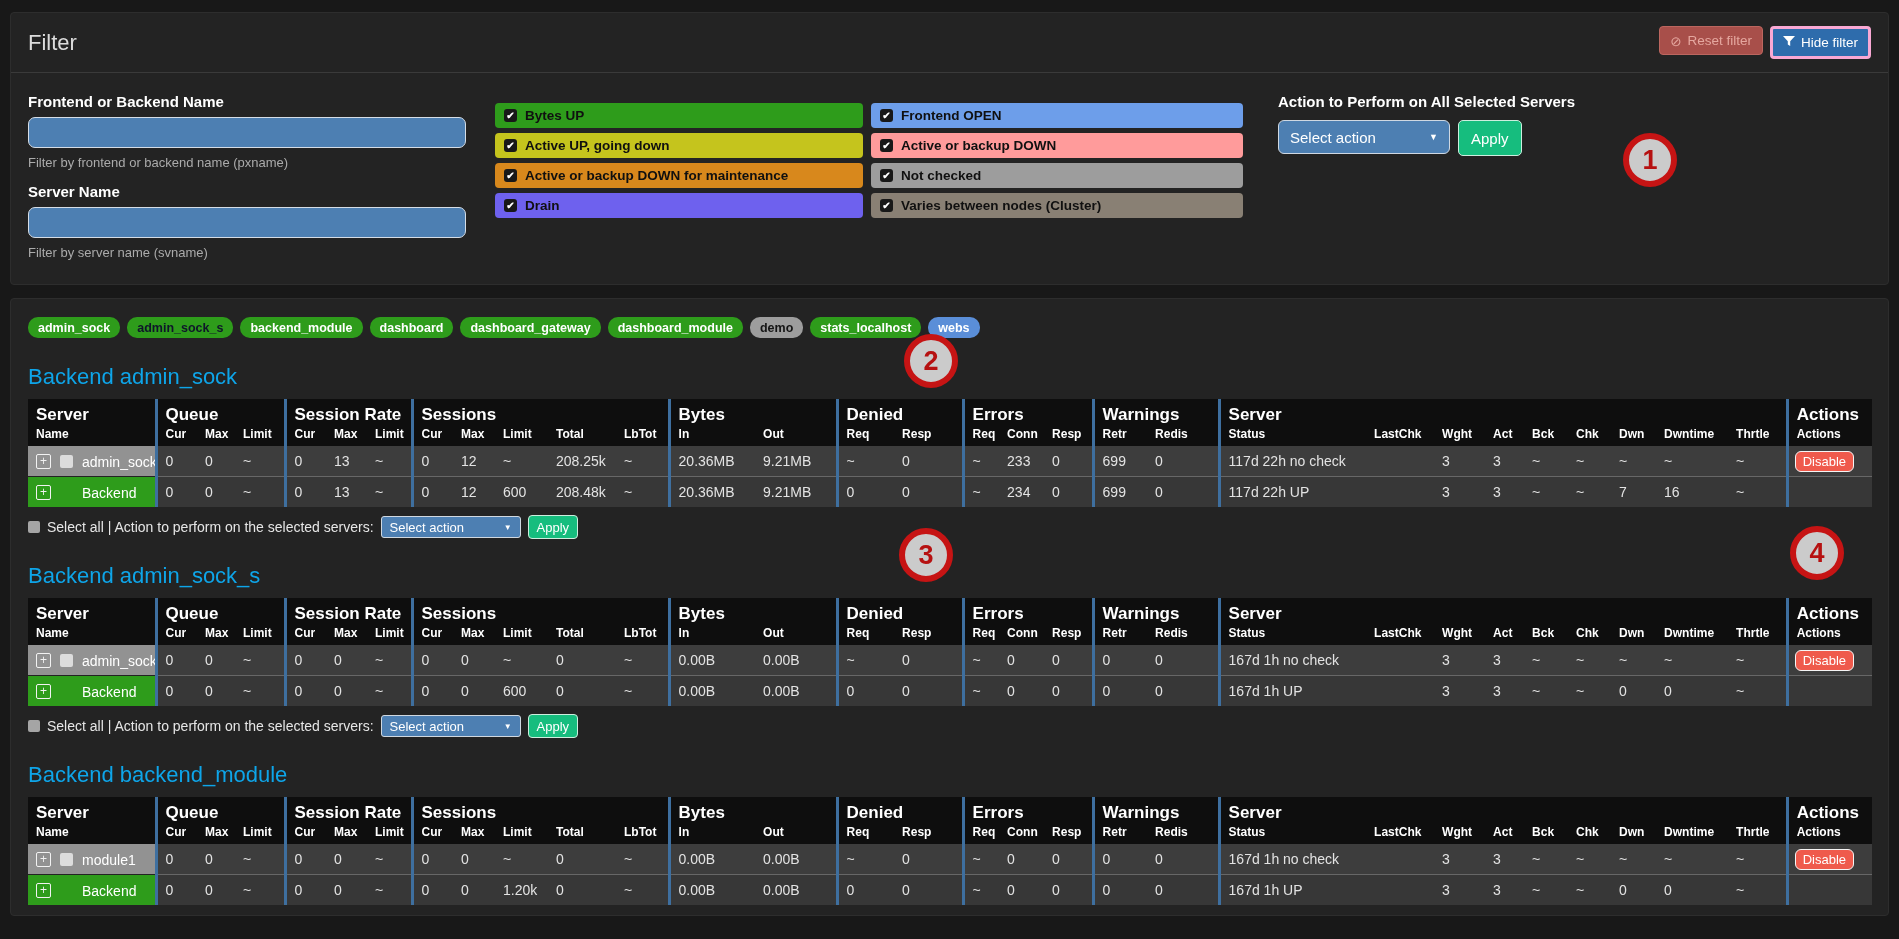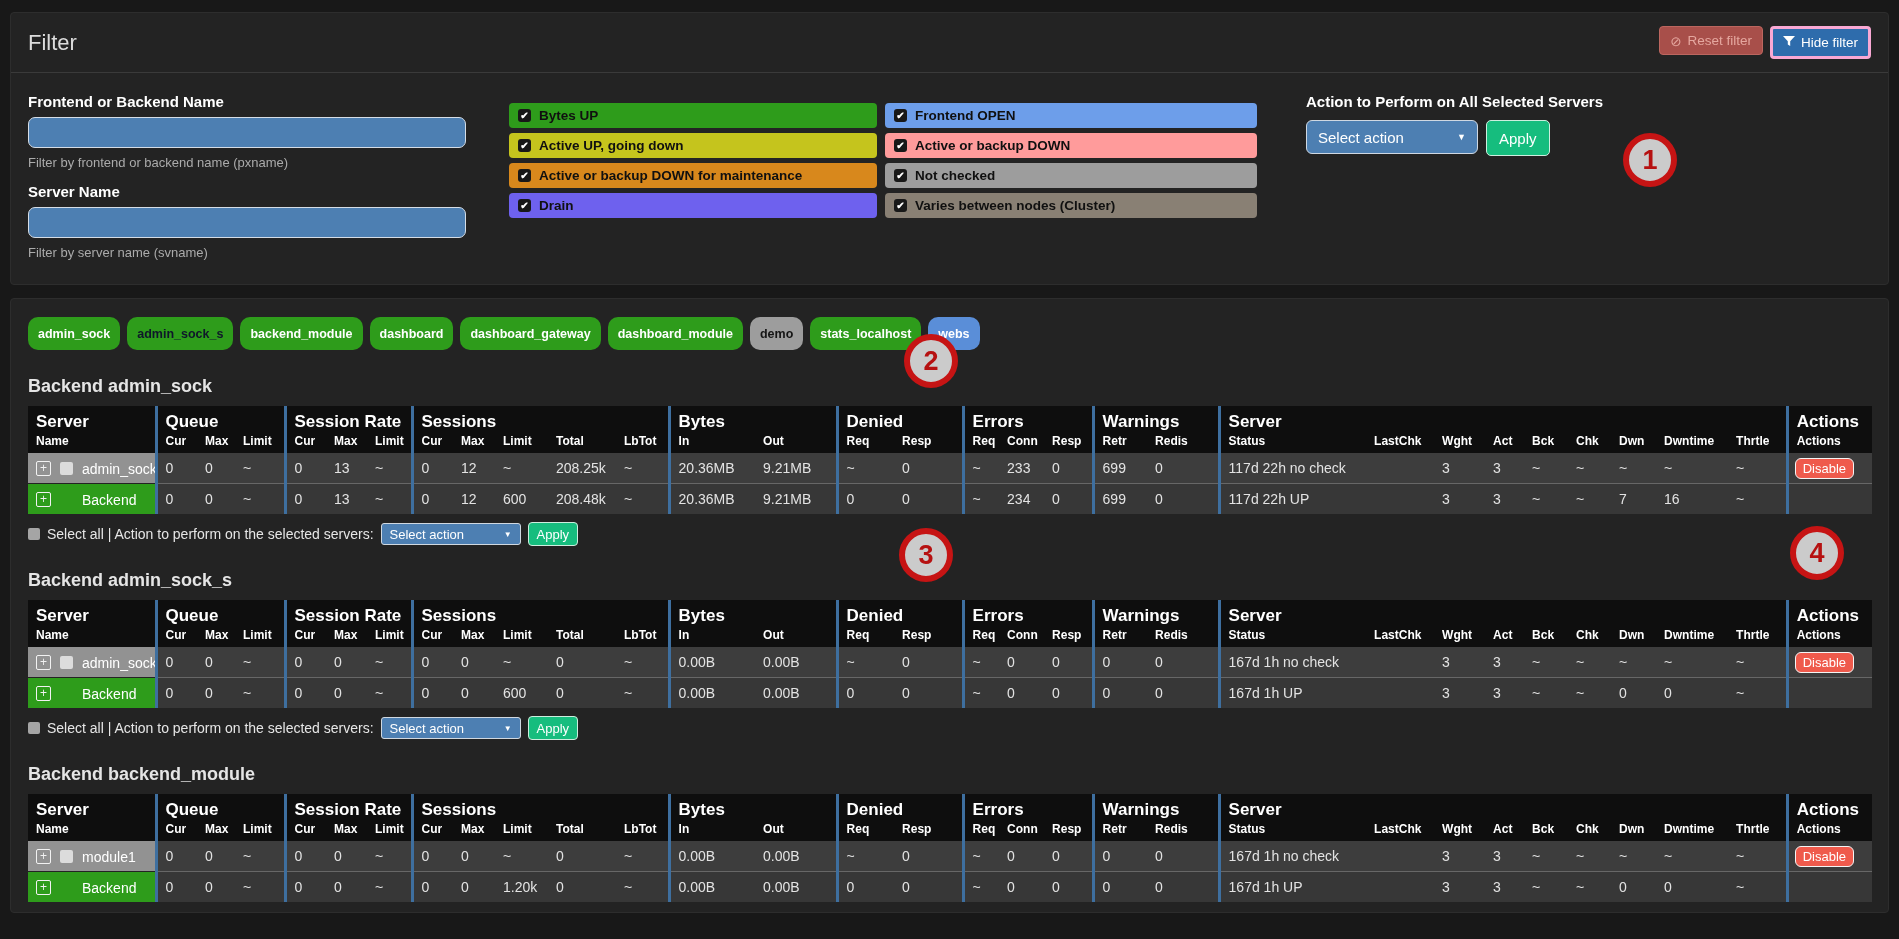--- a/index.html
+++ b/index.html
@@ -9,42 +9,42 @@
   }
   .card{background:#232323;border:1px solid #2d2d2d;border-radius:4px;margin:0 10px;}
   #filter-card{margin-top:12px;}
   #stats-card{margin-top:13px;padding-bottom:10px;}
   .card-header{display:flex;align-items:center;padding:13px 17px;border-bottom:1px solid #3a3a3a;}
   .card-title{font-size:22px;color:#dcdcdc;}
   .header-buttons{margin-left:auto;display:flex;gap:7px;}
   .btn{border-radius:4px;font-size:13.5px;padding:0 10px;height:27px;display:inline-flex;align-items:center;gap:6px;cursor:pointer;}
   .btn-reset{background:#a84f4a;color:#e5a79f;border:1px solid #bc665f;}
   .btn-hide{background:#2e6cac;color:#fff;border:3px solid #f9a8d4;}
-  .filter-body{display:flex;padding:20px 17px 24px;gap:14px;}
+  .filter-body{display:flex;padding:20px 17px 24px;}
   .fcol1{width:438px;}
   .flabel{font-size:15px;font-weight:bold;color:#fff;}
   .finput{display:block;margin-top:7px;width:438px;height:31px;background:#4d7fb2;border:1.5px solid #d5dde6;border-radius:7px;box-sizing:border-box;color:#fff;font-size:15px;padding:0 10px;outline:none;}
   .fhelp{margin-top:7px;font-size:13px;color:#ababab;}
   .mt14{margin-top:13px;}
   .fcol2{margin-left:29px;}
   .state-head{display:flex;align-items:baseline;gap:26px;}
   .state-note{font-size:13px;color:#d2d2d2;}
   .state-grid{margin-top:10px;display:grid;grid-auto-flow:column;grid-template-rows:repeat(4,25px);grid-template-columns:368px 372px;row-gap:5px;column-gap:8px;}
   .state-btn{display:flex;align-items:center;gap:8px;padding:0 9px;border-radius:4px;font-size:13.5px;font-weight:bold;color:#101010;cursor:pointer;}
   .state-check{width:13px;height:13px;background:#181818;border-radius:3px;color:#fff;font-size:10px;line-height:13px;text-align:center;flex:none;}
   .fcol3{margin-left:35px;}
   .big-select{margin-top:10px;width:172px;height:34px;background:#4d7fb2;border:1px solid #cfd8e2;border-radius:6px;display:inline-flex;align-items:center;color:#fff;font-size:15px;padding:0 11px;box-sizing:border-box;cursor:pointer;}
   .big-select .caret{margin-left:auto;font-size:9px;}
   .apply-btn{margin-left:8px;height:34px;padding:0 12px;background:#16bd7e;color:#fff;border:1px solid #cdeede;border-radius:5px;font-size:15px;display:inline-flex;align-items:center;vertical-align:top;cursor:pointer;}
   .stats-body{padding:18px 17px 0;}
   .badges{display:flex;gap:7px;}
-  .badge{height:33px;padding:0 10px;border-radius:10px;font-size:12.5px;font-weight:bold;display:inline-flex;align-items:center;cursor:pointer;}
+  .badge{height:21px;padding:0 10px;border-radius:10px;font-size:12.5px;font-weight:bold;display:inline-flex;align-items:center;cursor:pointer;}
   .backend-section{margin-top:24px;}
   .backend-section:first-of-type{margin-top:26px;}
-  .backend-title{font-size:18px;font-weight:bold;color:#e5e5e5;}
+  .backend-title{font-size:22px;font-weight:normal;color:#0ea5e9;}
   .stats-table{margin-top:9px;border-collapse:collapse;table-layout:fixed;width:1844px;}
   .stats-table th{background:#0e0e0e;color:#fff;text-align:left;font-family:"Liberation Sans",sans-serif;}
   th.grp{font-size:17px;padding:6px 8px 1px;}
   th.sub{font-size:12px;padding:1px 8px 5px;}
   .stats-table td{font-size:14px;color:#e3e3e3;padding:0 8px;height:30px;overflow:hidden;white-space:nowrap;}
   tr.row-server td{background:#3d3d3d;}
   tr.row-backend td{background:#373737;border-top:1px solid #676767;}
   .grp-start{border-left:3px solid #3e6f9f;}
   .name-server{background:#929292 !important;}
   .name-backend{background:#2e9c1b !important;border-top:1px solid #232323 !important;}

